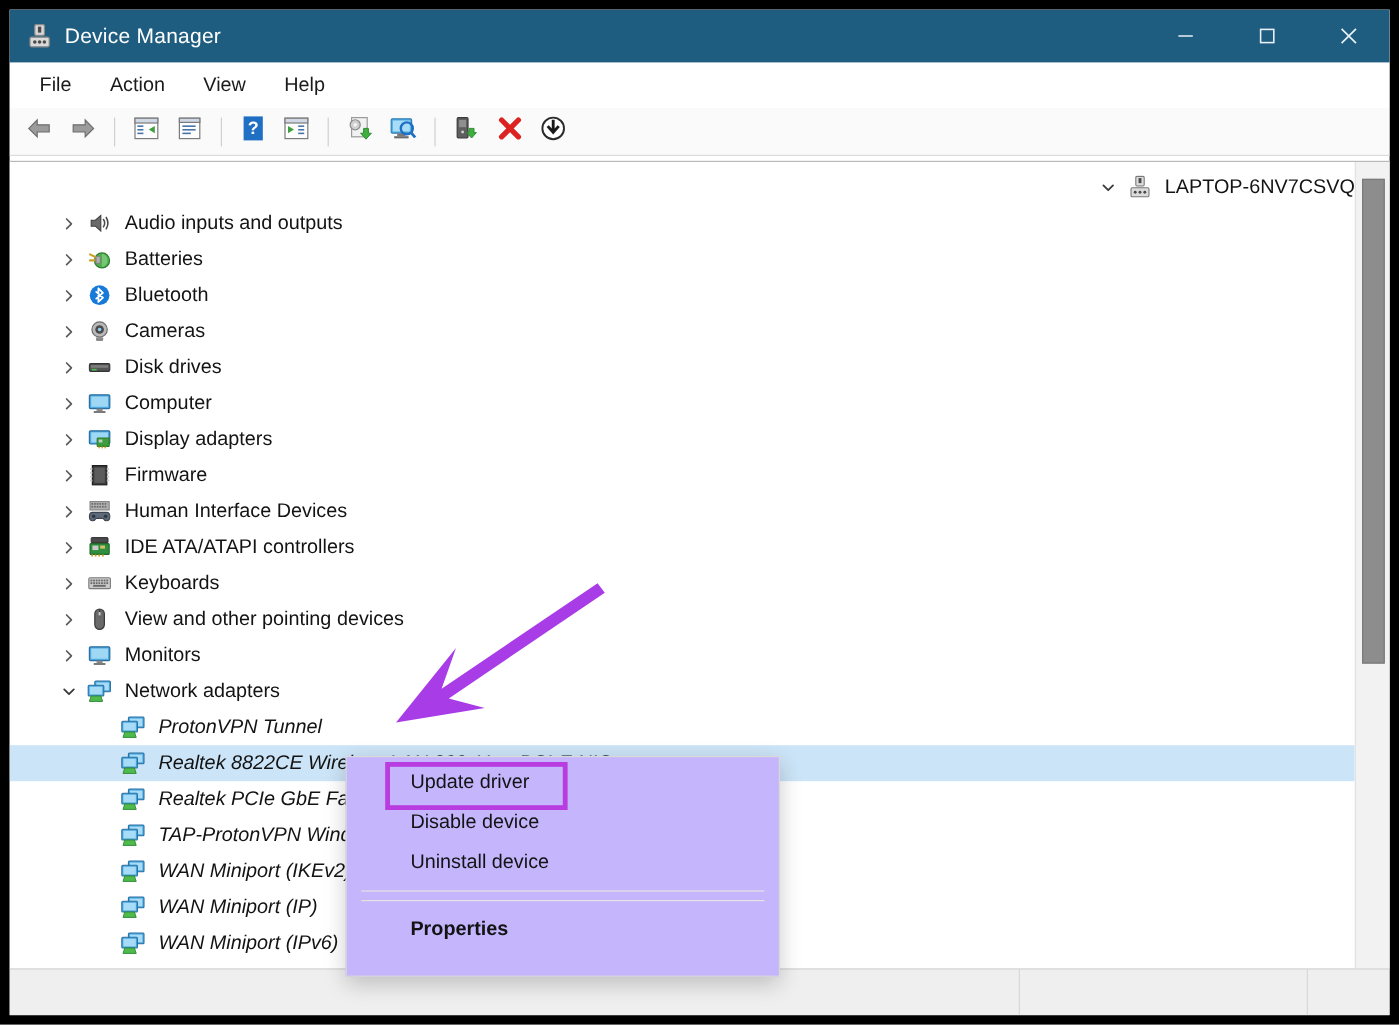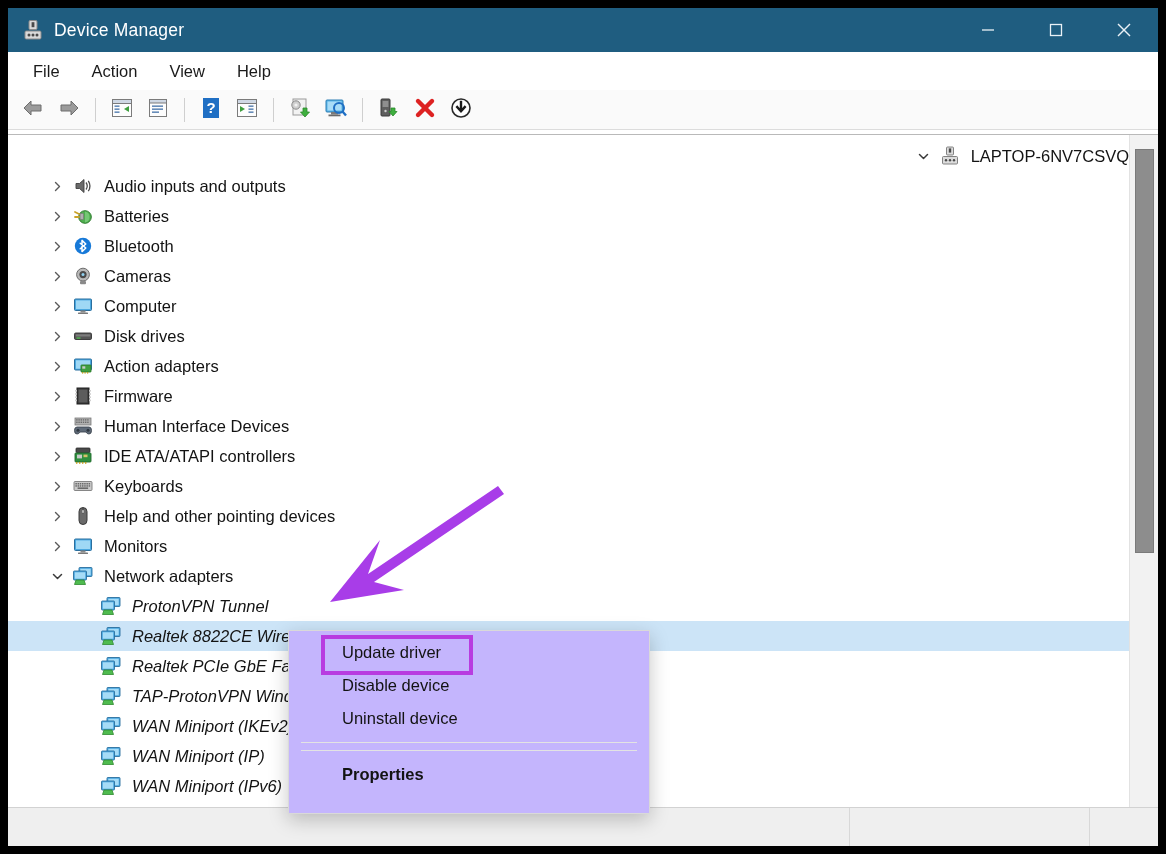--- a/index.html
+++ b/index.html
@@ -422,63 +422,63 @@
       </div>
 
       <div class="row lvl1">
         <span class="chev">
           <svg width="13" height="13" viewBox="0 0 13 13">
               <path d="M4.5 2.5 L8.5 6.5 L4.5 10.5" fill="none" stroke="#5a5a5a" stroke-width="1.4" stroke-linecap="round" stroke-linejoin="round"></path>
             </svg>
         </span>
         <span class="ico">
           <svg width="20" height="20" viewBox="0 0 20 20">
+            <rect x="1.5" y="7" width="17" height="6.5" rx="1.2" fill="#555555" stroke="#333" stroke-width=".9"></rect>
+            <rect x="2.8" y="8.3" width="14.4" height="2.2" fill="#7d7d7d"></rect>
+            <rect x="3.5" y="11.4" width="4" height="1.3" fill="#4fc24f"></rect>
+          </svg>
+        </span>
+        <span class="lbl">Disk drives</span>
+      </div>
+
+      <div class="row lvl1">
+        <span class="chev">
+          <svg width="13" height="13" viewBox="0 0 13 13">
+              <path d="M4.5 2.5 L8.5 6.5 L4.5 10.5" fill="none" stroke="#5a5a5a" stroke-width="1.4" stroke-linecap="round" stroke-linejoin="round"></path>
+            </svg>
+        </span>
+        <span class="ico">
+          <svg width="20" height="20" viewBox="0 0 20 20">
             <rect x="1.5" y="3" width="17" height="11.5" rx="1" fill="#4ba8e0" stroke="#2a6f9e" stroke-width="1"></rect>
             <rect x="3" y="4.4" width="14" height="8.6" fill="#9fd8f5"></rect>
             <rect x="7.5" y="14.5" width="5" height="2" fill="#8a8a8a"></rect>
             <rect x="5" y="16.5" width="10" height="1.6" rx=".6" fill="#7a7a7a"></rect>
           </svg>
         </span>
         <span class="lbl">Computer</span>
-      </div>
-
-      <div class="row lvl1">
-        <span class="chev">
-          <svg width="13" height="13" viewBox="0 0 13 13">
-              <path d="M4.5 2.5 L8.5 6.5 L4.5 10.5" fill="none" stroke="#5a5a5a" stroke-width="1.4" stroke-linecap="round" stroke-linejoin="round"></path>
-            </svg>
-        </span>
-        <span class="ico">
-          <svg width="20" height="20" viewBox="0 0 20 20">
-            <rect x="1.5" y="7" width="17" height="6.5" rx="1.2" fill="#555555" stroke="#333" stroke-width=".9"></rect>
-            <rect x="2.8" y="8.3" width="14.4" height="2.2" fill="#7d7d7d"></rect>
-            <rect x="3.5" y="11.4" width="4" height="1.3" fill="#4fc24f"></rect>
-          </svg>
-        </span>
-        <span class="lbl">Disk drives</span>
       </div>
 
       <div class="row lvl1">
         <span class="chev">
           <svg width="13" height="13" viewBox="0 0 13 13">
               <path d="M4.5 2.5 L8.5 6.5 L4.5 10.5" fill="none" stroke="#5a5a5a" stroke-width="1.4" stroke-linecap="round" stroke-linejoin="round"></path>
             </svg>
         </span>
         <span class="ico">
           <svg width="20" height="20" viewBox="0 0 20 20">
             <rect x="1.5" y="3" width="17" height="11" rx="1" fill="#4ba8e0" stroke="#2a6f9e" stroke-width="1"></rect>
             <rect x="3" y="4.3" width="14" height="8.4" fill="#9fd8f5"></rect>
             <rect x="8" y="9" width="10" height="7" rx=".6" fill="#3f9f3f" stroke="#2a7a2a" stroke-width=".9"></rect>
             <rect x="9.3" y="10.3" width="3" height="2.4" fill="#c9c9c9"></rect>
             <rect x="9" y="16" width="1.2" height="1.6" fill="#c9a227"></rect>
             <rect x="11.5" y="16" width="1.2" height="1.6" fill="#c9a227"></rect>
             <rect x="14" y="16" width="1.2" height="1.6" fill="#c9a227"></rect>
           </svg>
         </span>
-        <span class="lbl">Action adapters</span>
+        <span class="lbl">Display adapters</span>
       </div>
 
       <div class="row lvl1">
         <span class="chev">
           <svg width="13" height="13" viewBox="0 0 13 13">
               <path d="M4.5 2.5 L8.5 6.5 L4.5 10.5" fill="none" stroke="#5a5a5a" stroke-width="1.4" stroke-linecap="round" stroke-linejoin="round"></path>
             </svg>
         </span>
         <span class="ico">
           <svg width="20" height="20" viewBox="0 0 20 20">
@@ -588,21 +588,21 @@
               <path d="M4.5 2.5 L8.5 6.5 L4.5 10.5" fill="none" stroke="#5a5a5a" stroke-width="1.4" stroke-linecap="round" stroke-linejoin="round"></path>
             </svg>
         </span>
         <span class="ico">
           <svg width="20" height="20" viewBox="0 0 20 20">
             <rect x="6" y="1.5" width="8" height="17" rx="4" fill="#6a6a6a" stroke="#3a3a3a" stroke-width="1"></rect>
             <line x1="10" y1="2" x2="10" y2="7.5" stroke="#3a3a3a" stroke-width=".9"></line>
             <rect x="9.2" y="4" width="1.6" height="3" rx=".7" fill="#d0d0d0"></rect>
           </svg>
         </span>
-        <span class="lbl">Help and other pointing devices</span>
+        <span class="lbl">View and other pointing devices</span>
       </div>
 
       <div class="row lvl1">
         <span class="chev">
           <svg width="13" height="13" viewBox="0 0 13 13">
               <path d="M4.5 2.5 L8.5 6.5 L4.5 10.5" fill="none" stroke="#5a5a5a" stroke-width="1.4" stroke-linecap="round" stroke-linejoin="round"></path>
             </svg>
         </span>
         <span class="ico">
           <svg width="20" height="20" viewBox="0 0 20 20">

